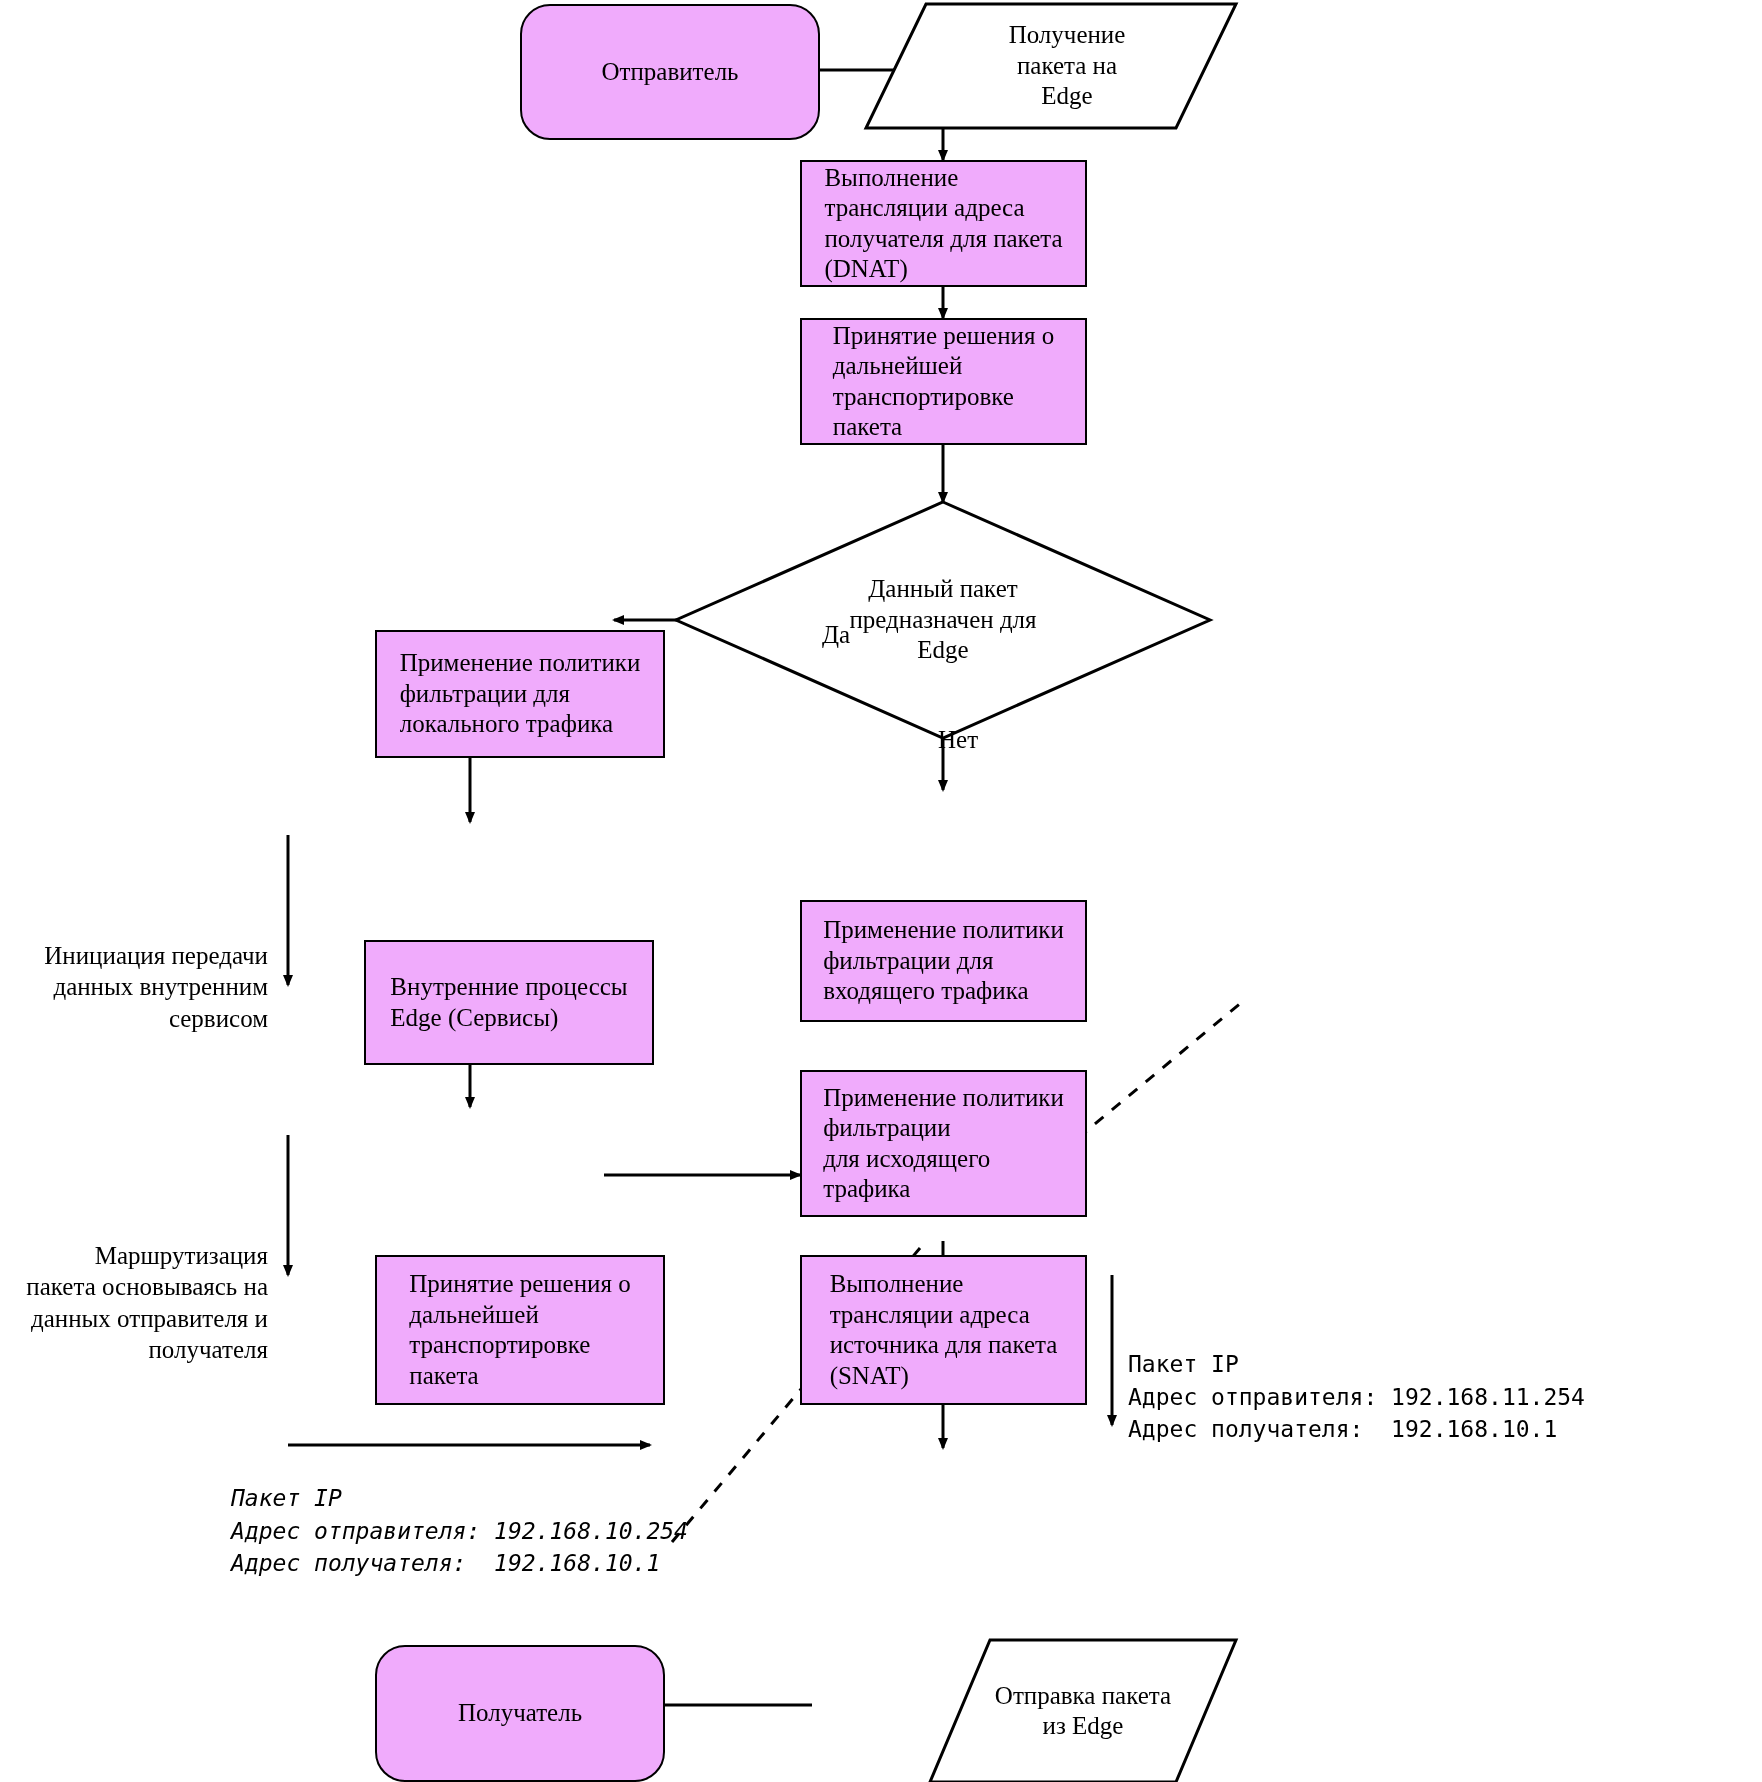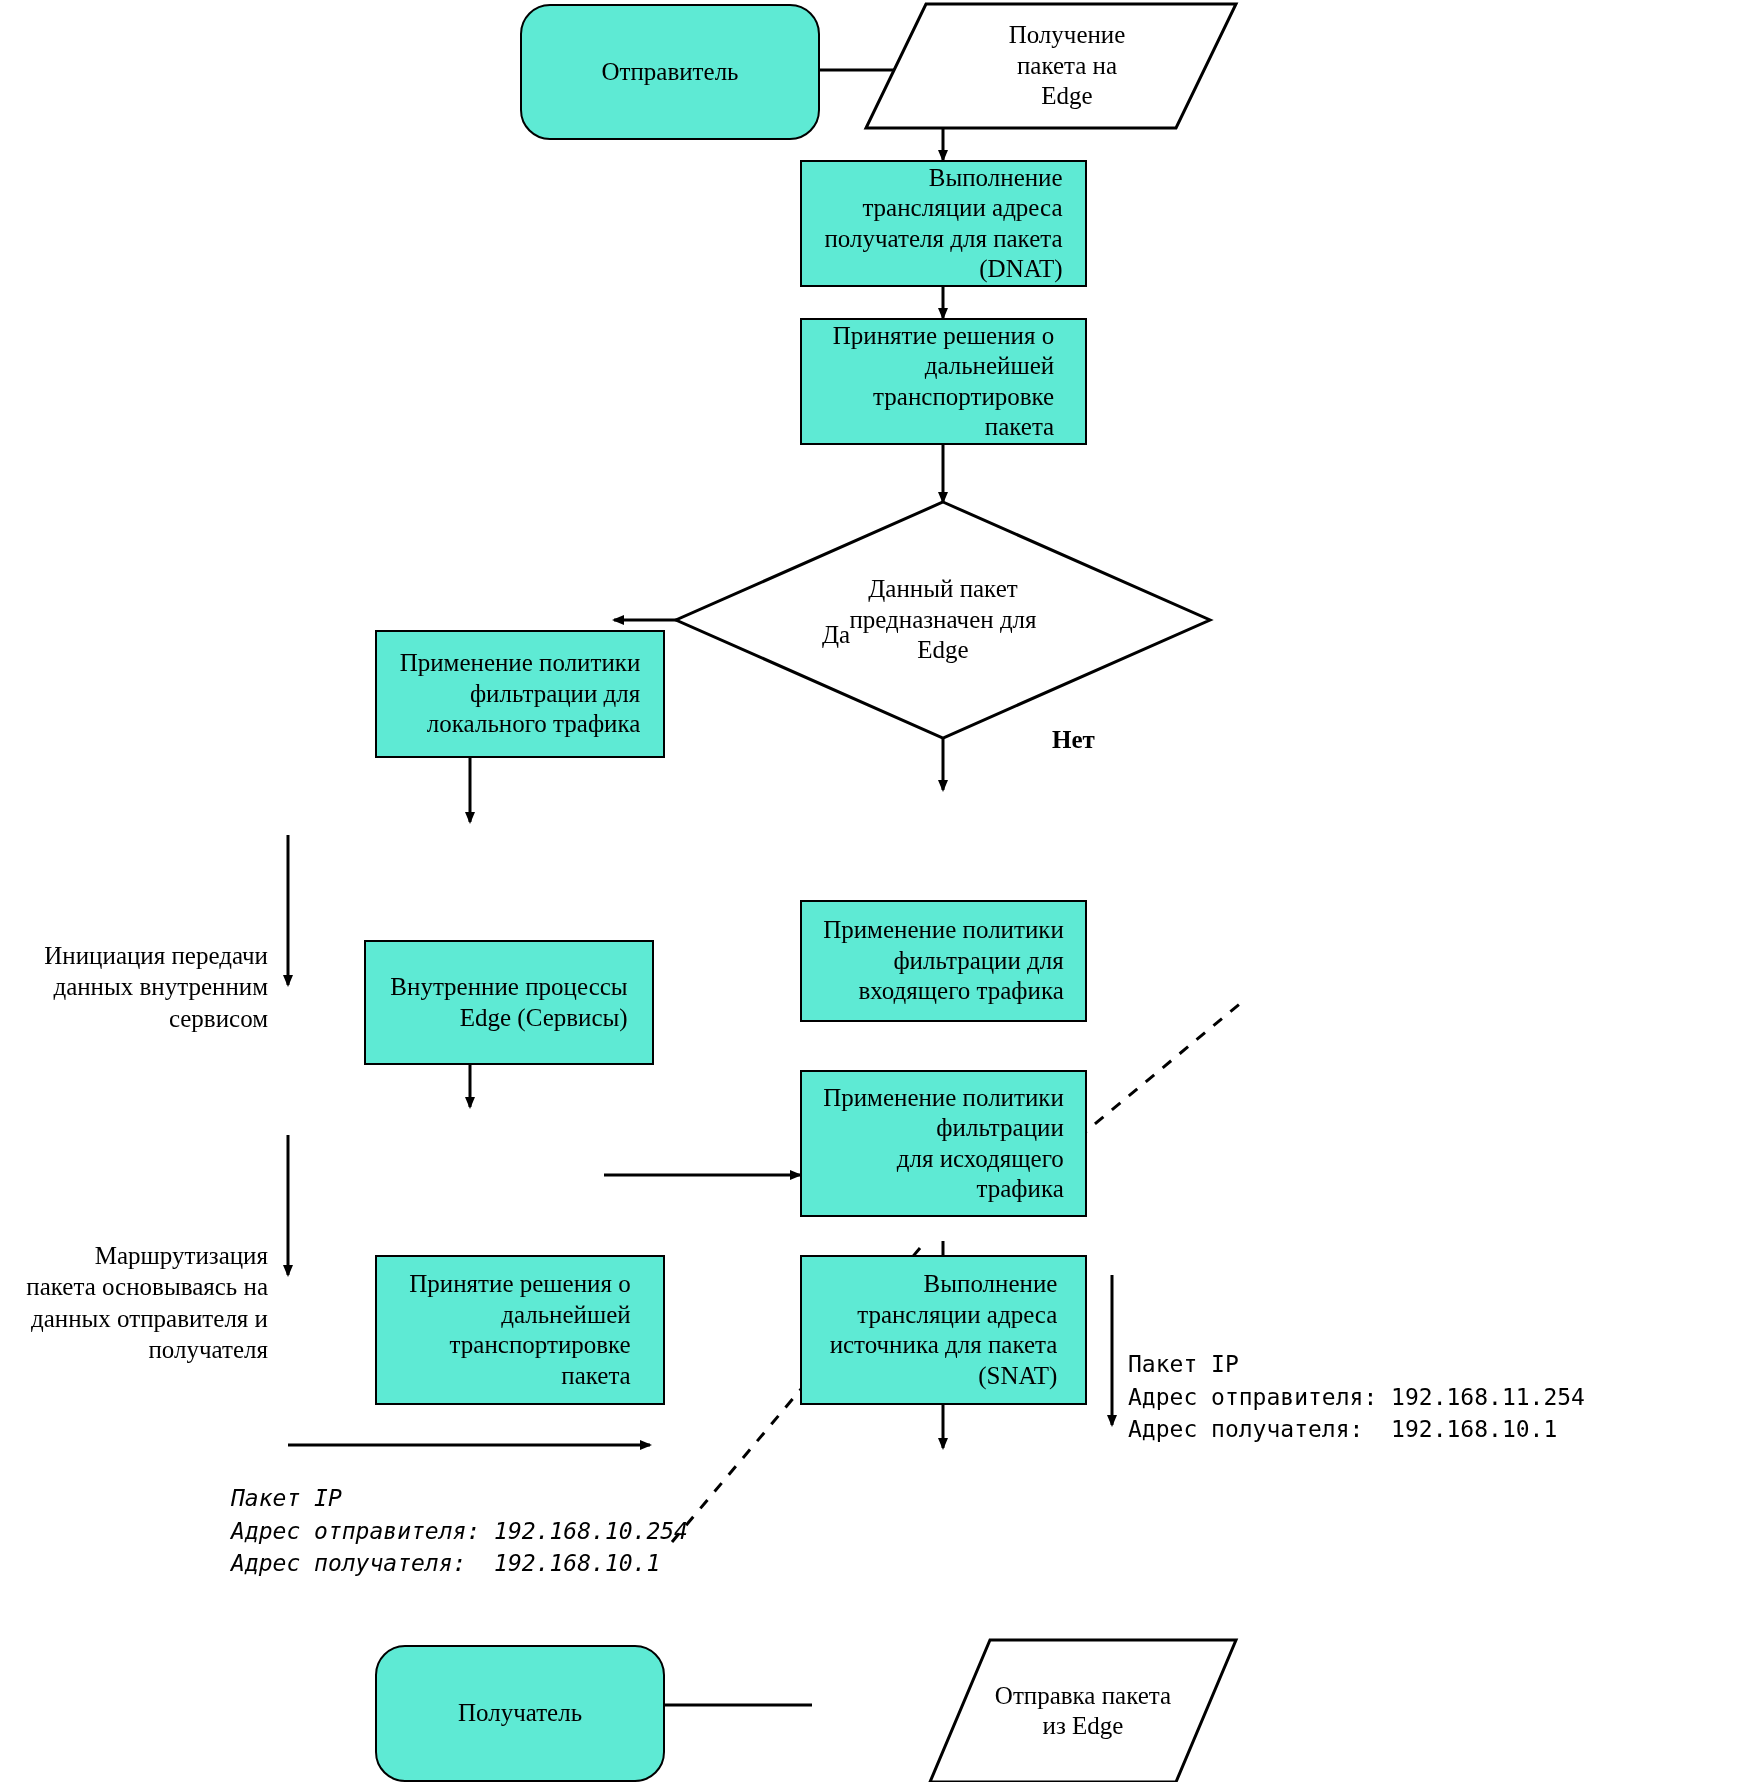--- a/index.html
+++ b/index.html
@@ -25,25 +25,25 @@
     width: 1762px;
     height: 1782px;
     pointer-events: none;
   }
   .node {
     position: absolute;
     box-sizing: border-box;
     display: flex;
     align-items: center;
     justify-content: center;
-    text-align: right;
+    text-align: left;
     line-height: 1.22;
     font-size: 25px;
     white-space: pre-line;
-    background: #5eead4;
+    background: #f0abfc;
   }
   .rect {
     border: 2.5px solid #000;
   }
   .terminator {
     border: 2.5px solid #000;
     border-radius: 30px;
   }
   .para-wrap {
     position: absolute;
@@ -183,21 +183,21 @@
 пакета</span>
   </div>
 
   <div class="diamond-wrap" style="left:788px; top:560px; width:310px; height:120px;">
     <span class="diamond-label">Данный пакет
 предназначен для
 Edge</span>
   </div>
 
   <div class="edge-label" style="left:790px; top:620px;">Да</div>
-  <div class="edge-label" style="left:1020px; top:725px;font-weight:bold;">Нет</div>
+  <div class="edge-label" style="left:906px; top:725px;">Нет</div>
 
   <div class="node rect" style="left:375px; top:630px; width:290px; height:128px;">
     <span>Применение политики
 фильтрации для
 локального трафика</span>
   </div>
 
   <div class="node rect" style="left:364px; top:940px; width:290px; height:125px;">
     <span>Внутренние процессы
 Edge (Сервисы)</span>

